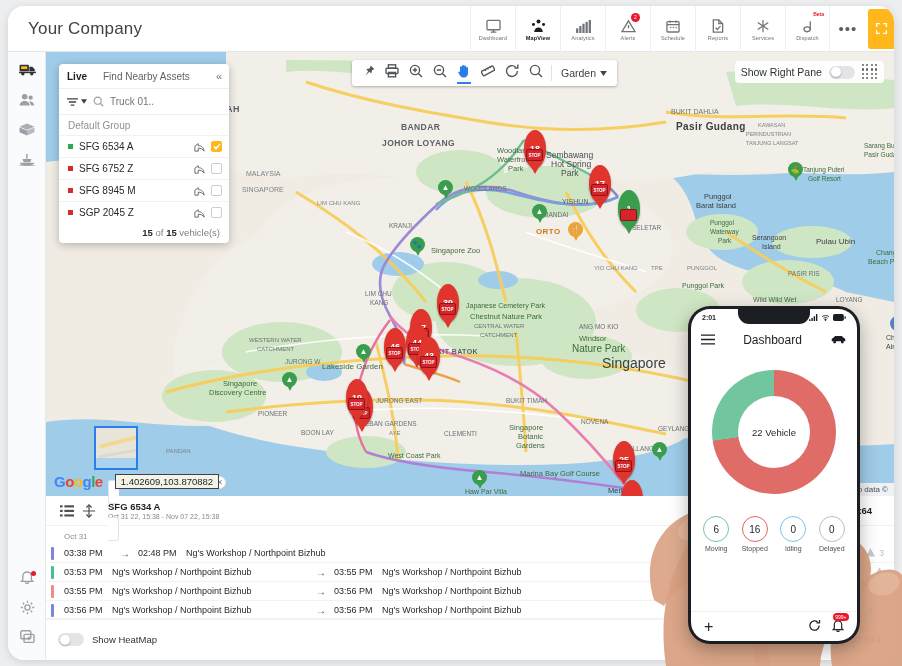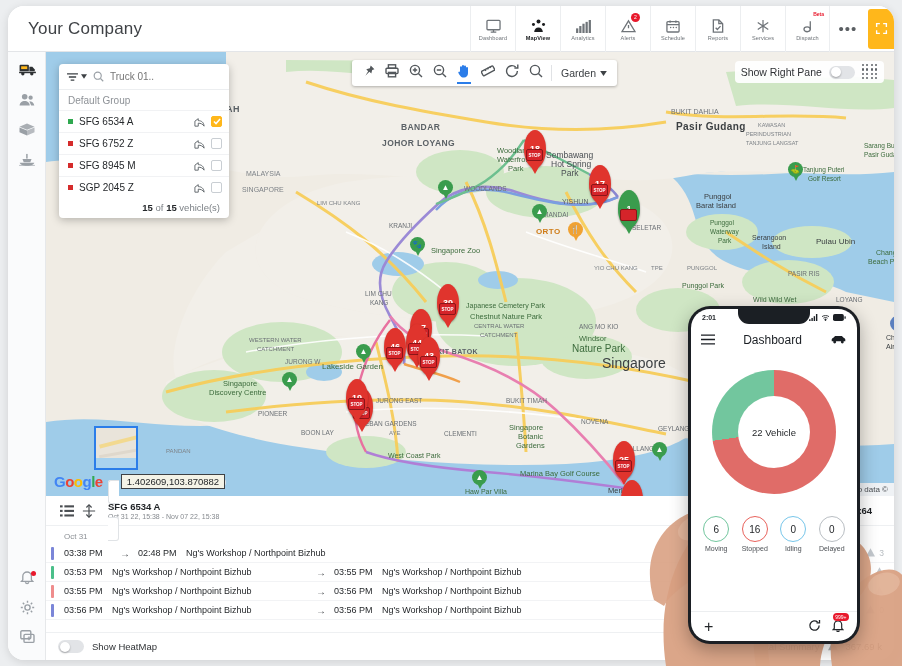--- a/index.html
+++ b/index.html
@@ -78,21 +78,21 @@
   .chk { width:11px; height:11px; border:1px solid #c9ced3; border-radius:2px; background:#fff; cursor:pointer; }
   .chk.on { background:#ffb71b; border-color:#ffb71b; display:flex; align-items:center; justify-content:center; }
   .vcount { text-align:right; font-size:9.5px; color:#7c8186; padding:4px 9px 5px; }
   .vcount b { color:#26292c; }
   .vp-foot { display:flex; align-items:center; padding:0 9px 9px; gap:10px; }
   .btn-red { flex:1; background:#e3262f; color:#fff; border:0; border-radius:3px; height:21px; font-size:10px;
              font-weight:bold; cursor:pointer; font-family:inherit; }
   .lnk { font-size:10px; color:#2b7de9; cursor:pointer; }
 
   
-  .gmark { position:absolute; bottom:6px; left:8px; display:flex; align-items:center; gap:18px; z-index:25; }
+  .gmark { position:absolute; bottom:6px; left:8px; display:flex; align-items:center; gap:12px; z-index:25; }
   .glogo { font-size:15px; font-weight:bold; letter-spacing:-.5px; font-family:"Liberation Sans",sans-serif; }
   .glogo .b{color:#4285F4}.glogo .r{color:#EA4335}.glogo .y{color:#FBBC05}.glogo .g{color:#34A853}
   .coordbox { background:#f4f3e7; border:1px solid #3e4145; font-size:9.5px; color:#24272a; padding:1px 5px; }
   .minimap { position:absolute; left:48px; bottom:26px; width:44px; height:44px; border:2px solid #2b7de9;
              background:#e9e4da; z-index:24; overflow:hidden; }
   .minimap .r1{position:absolute;left:3px;top:12px;width:38px;height:4px;background:#f2d98f;transform:rotate(-14deg);}
   .minimap .r2{position:absolute;left:3px;top:24px;width:38px;height:3px;background:#dfd8cc;transform:rotate(-10deg);}
   .minimap .w{position:absolute;left:0;bottom:0;width:44px;height:10px;background:#a9d3ef;}
   .attrib { position:absolute; right:0; bottom:0; display:flex; gap:0; z-index:25; }
   .attrib span { background:rgba(245,245,245,.92); font-size:8px; color:#4a4e52; padding:2px 6px; border-left:1px solid #e0e0e0; }
@@ -131,21 +131,21 @@
 
   .tripdate { font-size:8px; color:#8c9095; padding:6px 0 3px 18px; }
   .triprow { display:flex; align-items:center; height:19px; border-bottom:1px solid #f2f3f5; position:relative;
              padding-left:18px; }
   .tbar { position:absolute; left:5px; top:3px; width:3px; height:13px; border-radius:1px; }
   .ttime { font-size:9px; color:#1f2225; width:48px; }
   .tarr { color:#4a4e52; font-size:10px; width:26px; text-align:center; }
   .tplace { font-size:9px; color:#1f2225; }
   .tright { margin-left:auto; display:flex; align-items:center; gap:4px; padding-right:10px; color:#b7bcc1; font-size:8.5px; }
 
-  .bfoot { position:absolute; left:0; bottom:0; width:848px; height:28px; border-top:1px solid #eef0f2;
+  .bfoot { position:absolute; left:0; bottom:0; width:848px; height:42px; border-top:1px solid #eef0f2;
            display:flex; align-items:center; padding:0 12px; }
   .bfoot .t { font-size:9.5px; color:#2f3235; margin-left:8px; }
   .bfoot .right { margin-left:auto; display:flex; align-items:center; gap:8px; font-size:9.5px; color:#2f3235; }
 
   
   .hand { position:absolute; left:636px; top:300px; width:270px; height:366px; z-index:55; }
   .phone { position:absolute; left:688px; top:306px; width:172px; height:338px; background:#1b1f24;
            border-radius:22px; z-index:60; padding:3px; box-shadow:0 6px 18px rgba(0,0,0,.3); }
   .screen { width:166px; height:332px; background:#fff; border-radius:19px; overflow:hidden; position:relative; }
   .notch { position:absolute; left:50%; transform:translateX(-50%); top:0; width:72px; height:15px;
@@ -763,20 +763,25 @@
             <i></i>
             <i></i>
             <i></i>
             <i></i>
             <i></i>
             <i></i>
         </span>
       </div>
 
       <div class="vpanel">
+        <div class="vp-tabs" id="vp-tabs">
+            <span class="vp-tab active">Live</span>
+            <span class="vp-tab">Find Nearby Assets</span>
+          <span class="vp-collapse">«</span>
+        </div>
         <div class="vp-search">
           <span class="filtico">
             <svg width="13" height="10" viewBox="0 0 14 11" stroke="#3d4145" stroke-width="1.5">
               <path d="M1 2h12M3 5.5h8M5 9h4"></path>
             </svg>
             <svg width="6" height="5" viewBox="0 0 8 6">
                 <path d="M0 0h8L4 6z" fill="#3d4145"></path>
               </svg>
           </span>
           <svg width="11" height="11" viewBox="0 0 14 14" fill="none" stroke="#9aa0a6" stroke-width="1.5">

